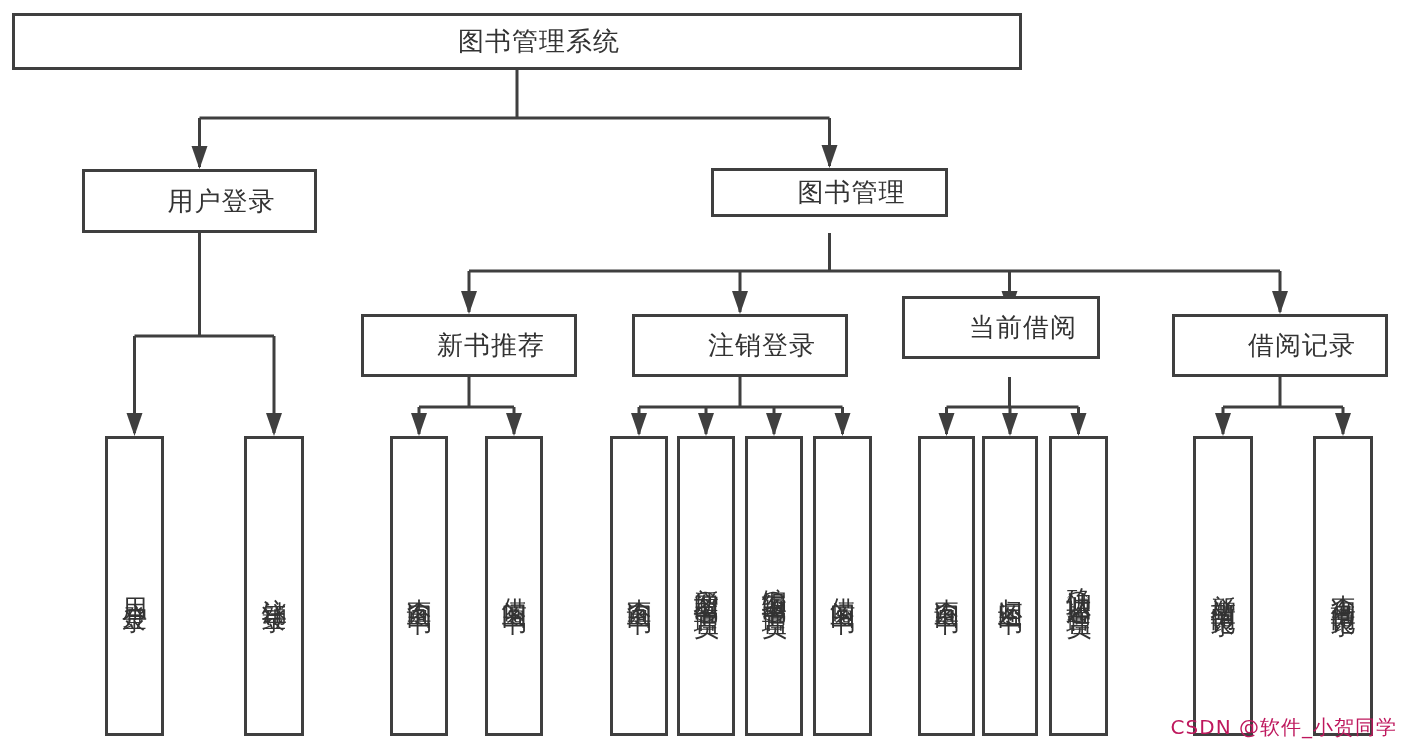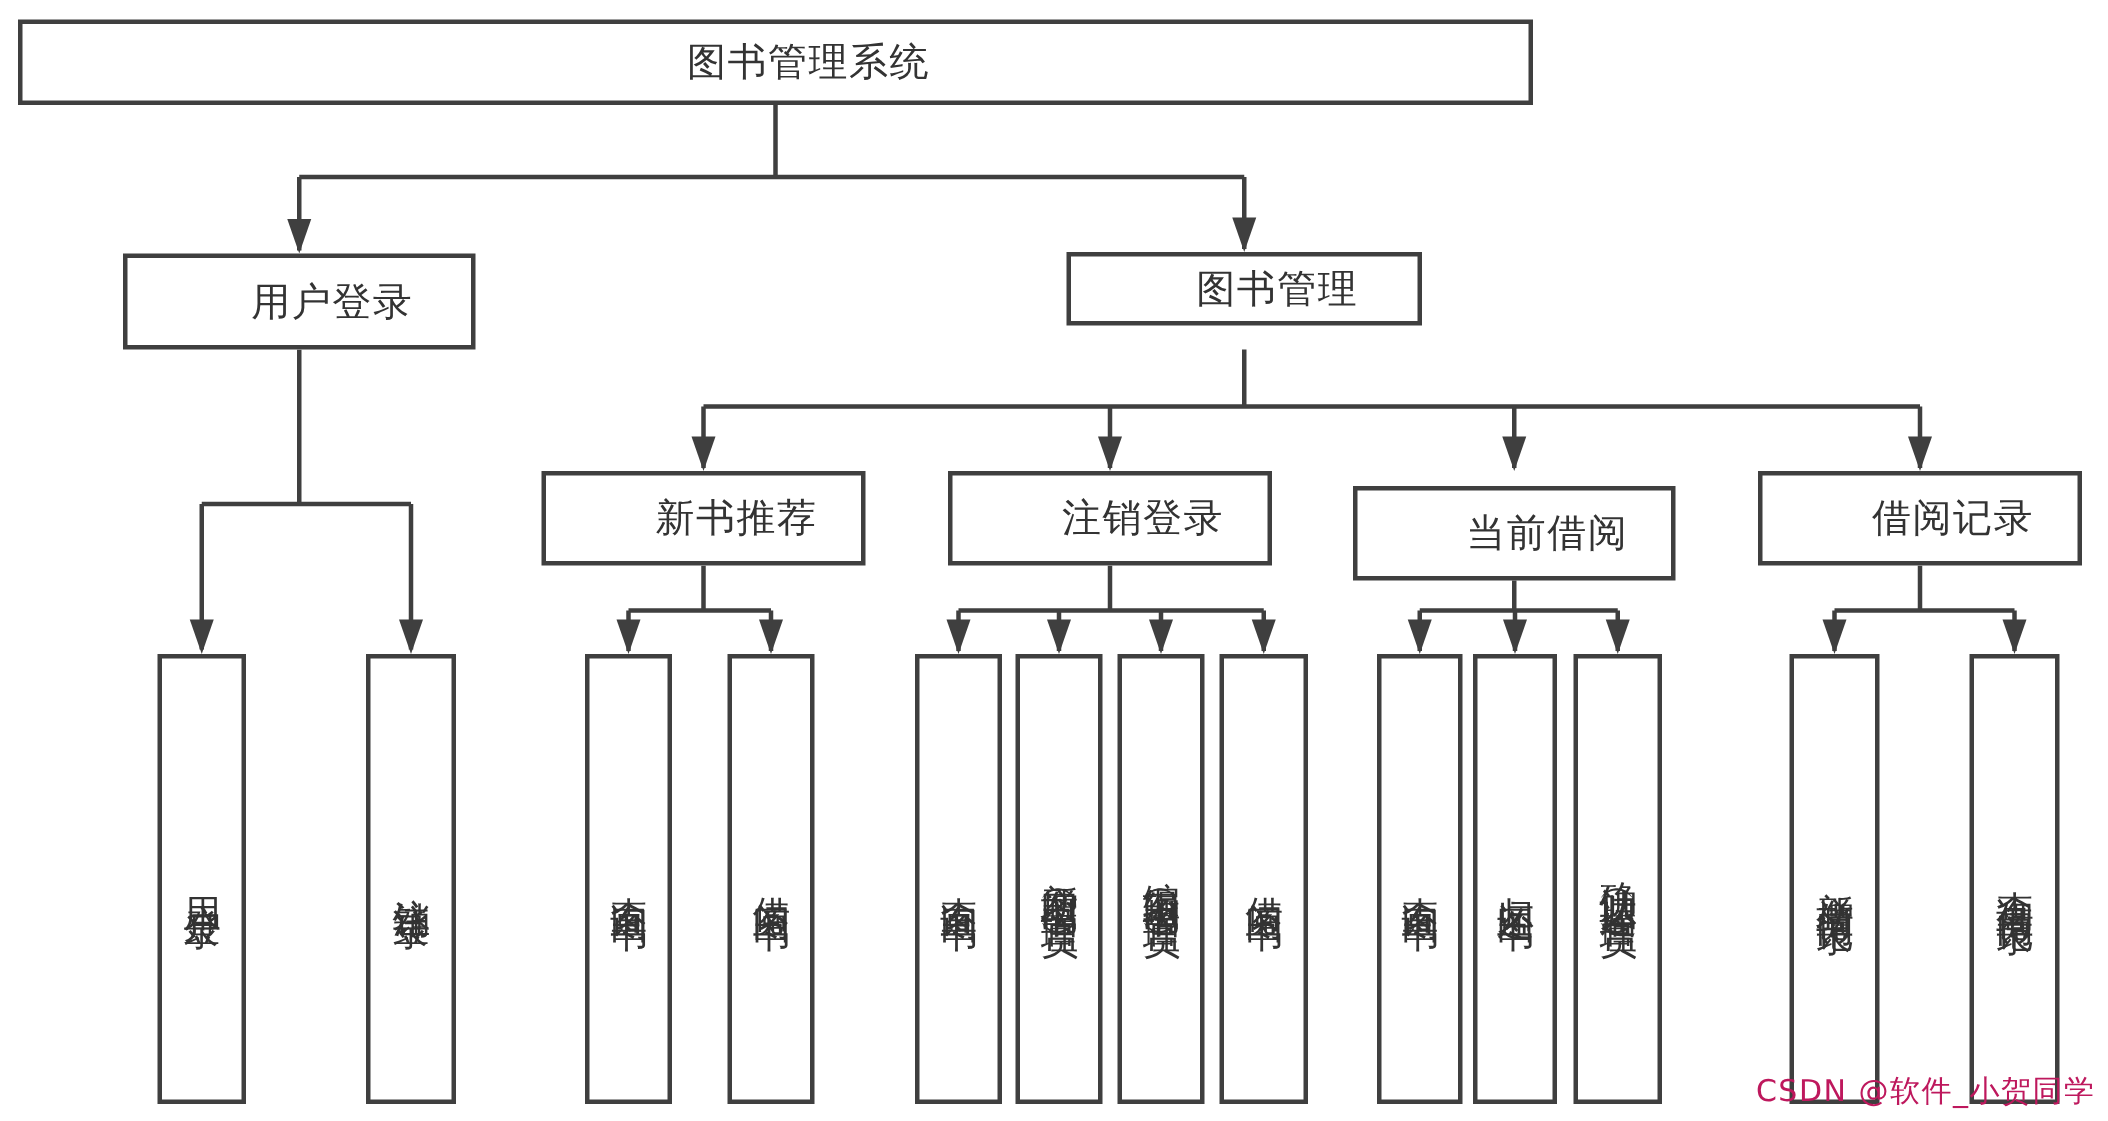--- a/index.html
+++ b/index.html
@@ -96,21 +96,21 @@
   <div class="box hbox" style="left:711px; top:168px; width:237px; height:49px;">
     <span>图书管理</span>
   </div>
 
   <div class="box hbox" style="left:361px; top:314px; width:216px; height:63px;">
     <span>新书推荐</span>
   </div>
   <div class="box hbox" style="left:632px; top:314px; width:216px; height:63px;">
     <span>注销登录</span>
   </div>
-  <div class="box hbox" style="left:902px; top:324px; width:215px; height:63px;">
+  <div class="box hbox" style="left:902px; top:296px; width:198px; height:63px;">
     <span>当前借阅</span>
   </div>
   <div class="box hbox" style="left:1172px; top:314px; width:216px; height:63px;">
     <span>借阅记录</span>
   </div>
 
   <div class="box vbox" style="left:105px; top:436px; width:59px; height:300px;">
     <span class="vtext">用户登录</span>
   </div>
   <div class="box vbox" style="left:244px; top:436px; width:60px; height:300px;">

